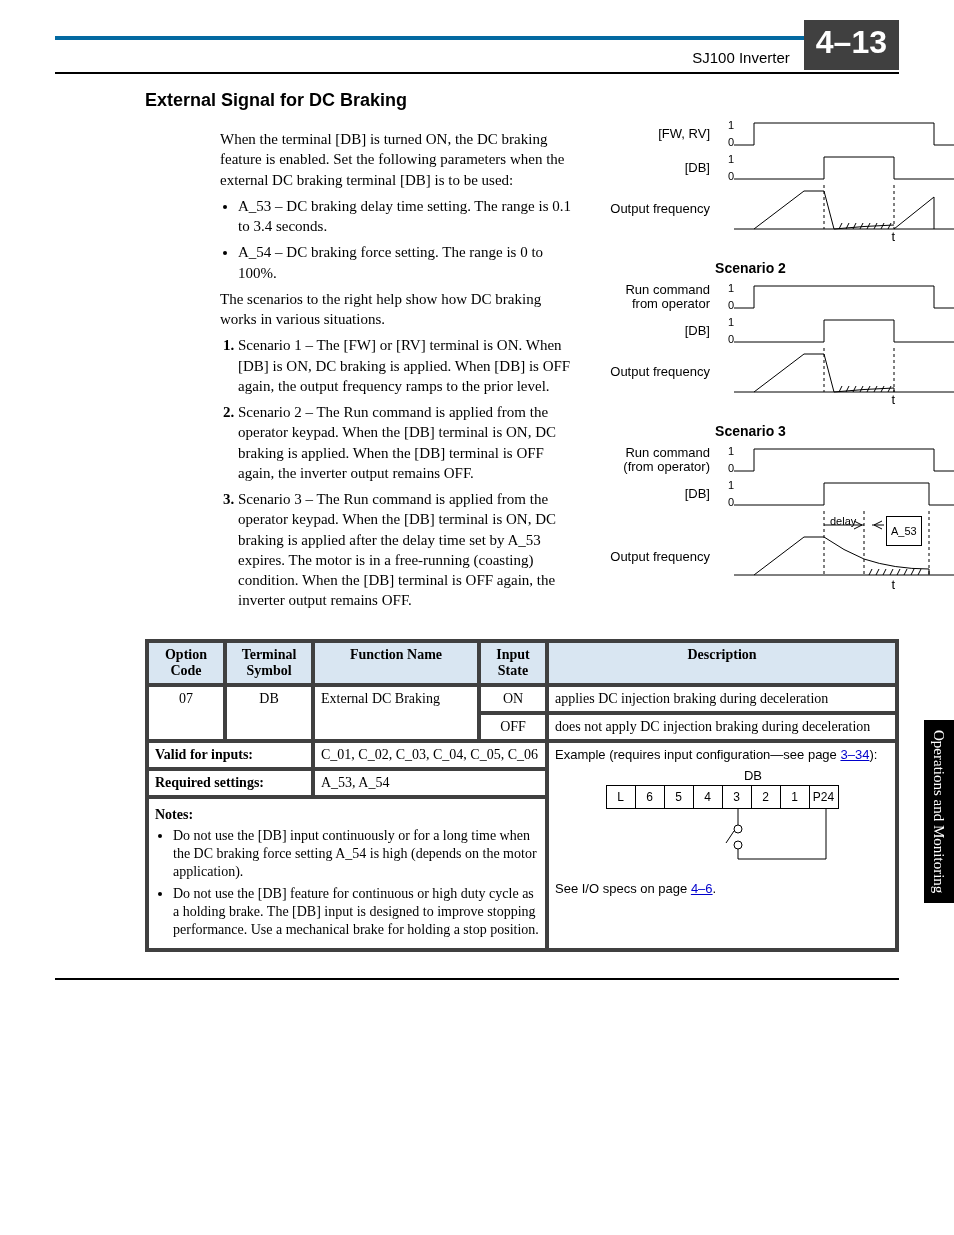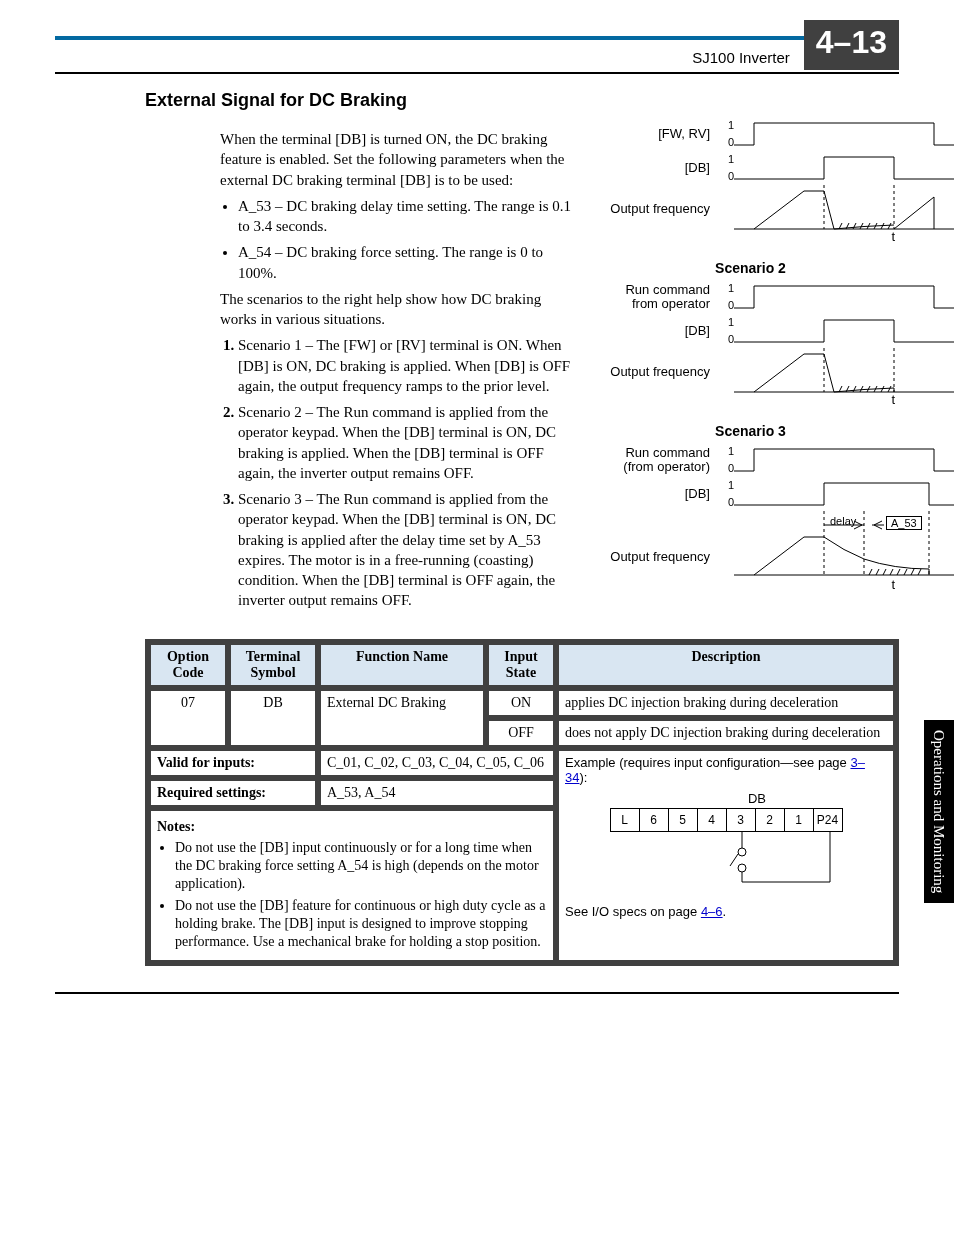--- a/index.html
+++ b/index.html
@@ -62,33 +62,33 @@
   .trow { display: flex; align-items: center; height: 34px; }
   .tlabel { width: 108px; text-align: right; padding-right: 6px; line-height: 1.1; }
   .tvals { width: 18px; display: flex; flex-direction: column; justify-content: space-between; height: 28px; }
   .tvals span { font-size: 11px; line-height: 1; text-align: right; }
   .twave { flex: 1; position: relative; height: 34px; }
   svg.wave { position: absolute; left: 0; top: 0; }
   .t-axis { text-align: right; font-style: normal; font-size: 13px; padding-right: 4px; margin-top: -4px; }
   .delaybox {
     border: 1px solid #000;
     font-size: 11px;
-    padding: 0 4px;
+    padding: 8px 4px;
     display: inline-block;
     background: #fff;
   }
 
   table.spec {
     border-collapse: collapse;
     width: 100%;
     margin-top: 22px;
     font-size: 14px;
   }
   table.spec th, table.spec td {
-    border: 6px solid #404040;
+    border: 4px solid #404040;
     padding: 4px 6px;
     vertical-align: top;
   }
   table.spec th {
     background: #d9e6f2;
     font-family: "Times New Roman", serif;
     font-weight: bold;
     text-align: center;
   }
   .center { text-align: center; }

